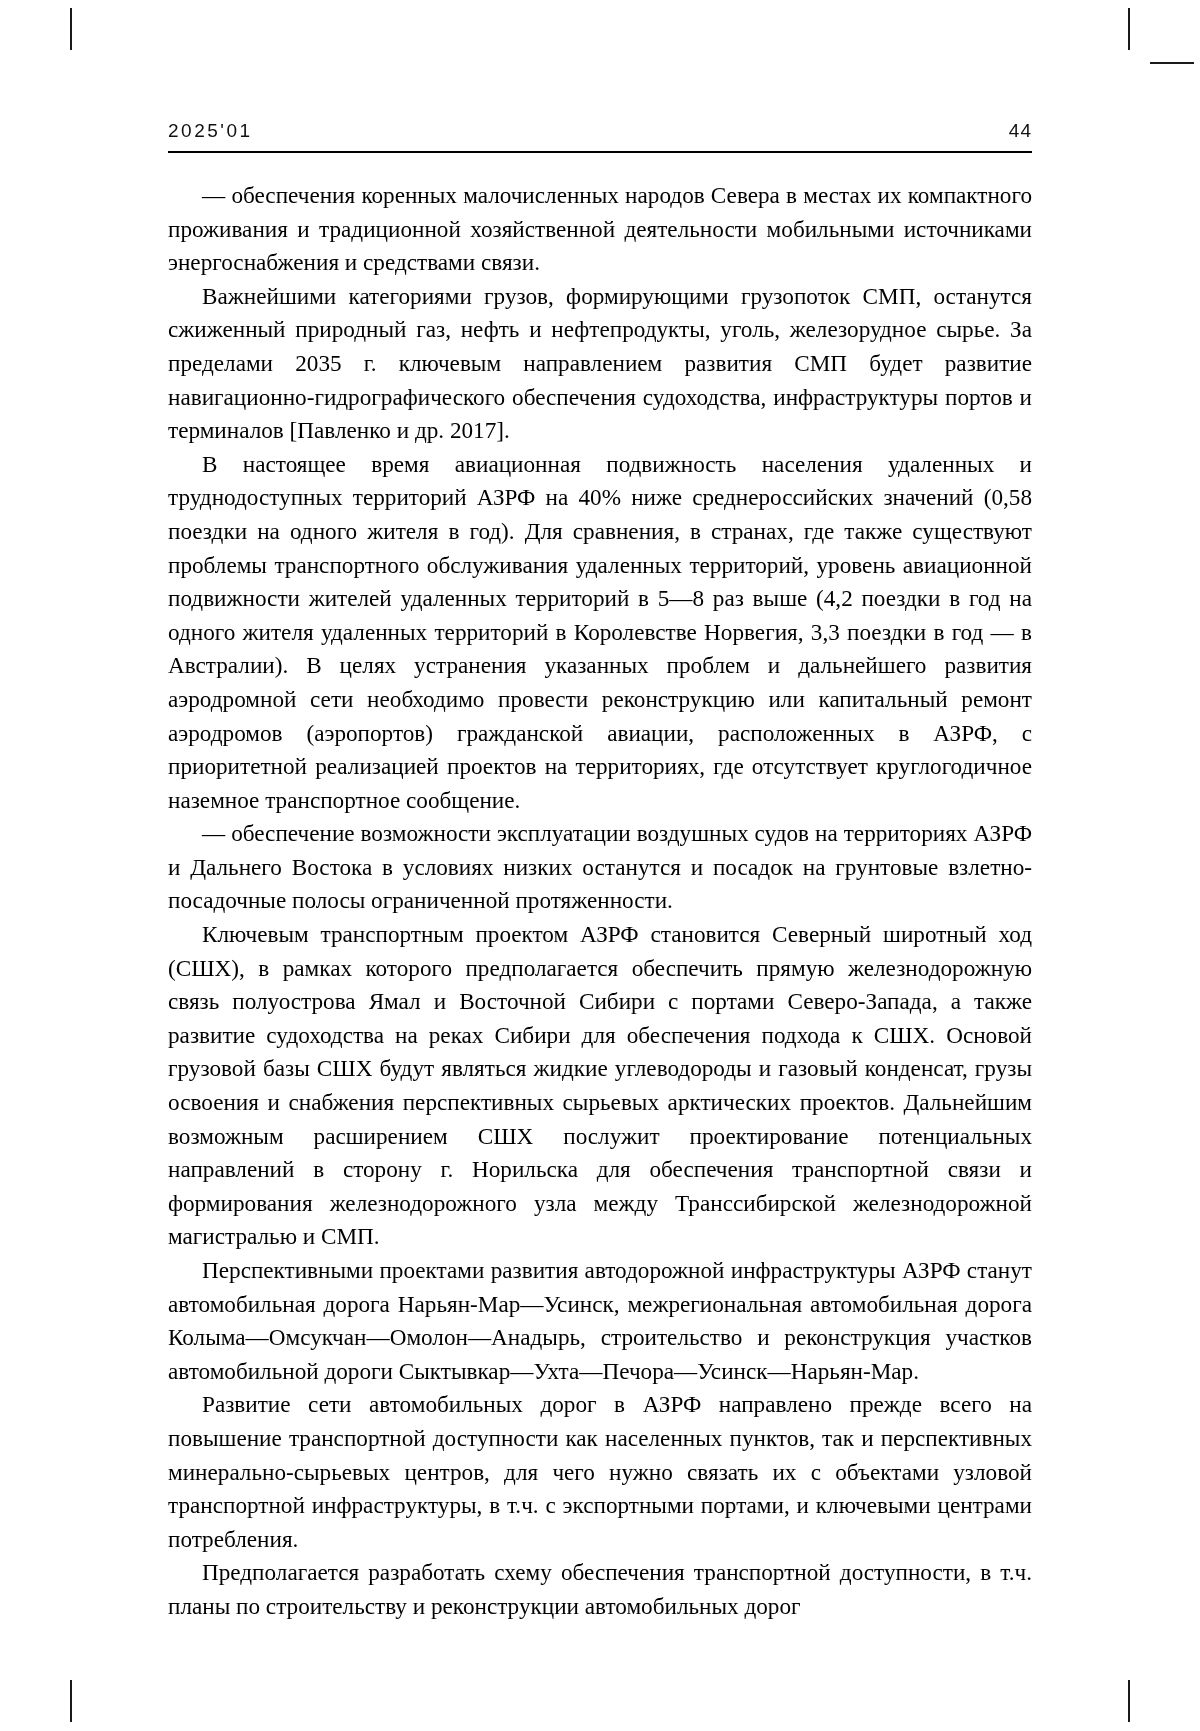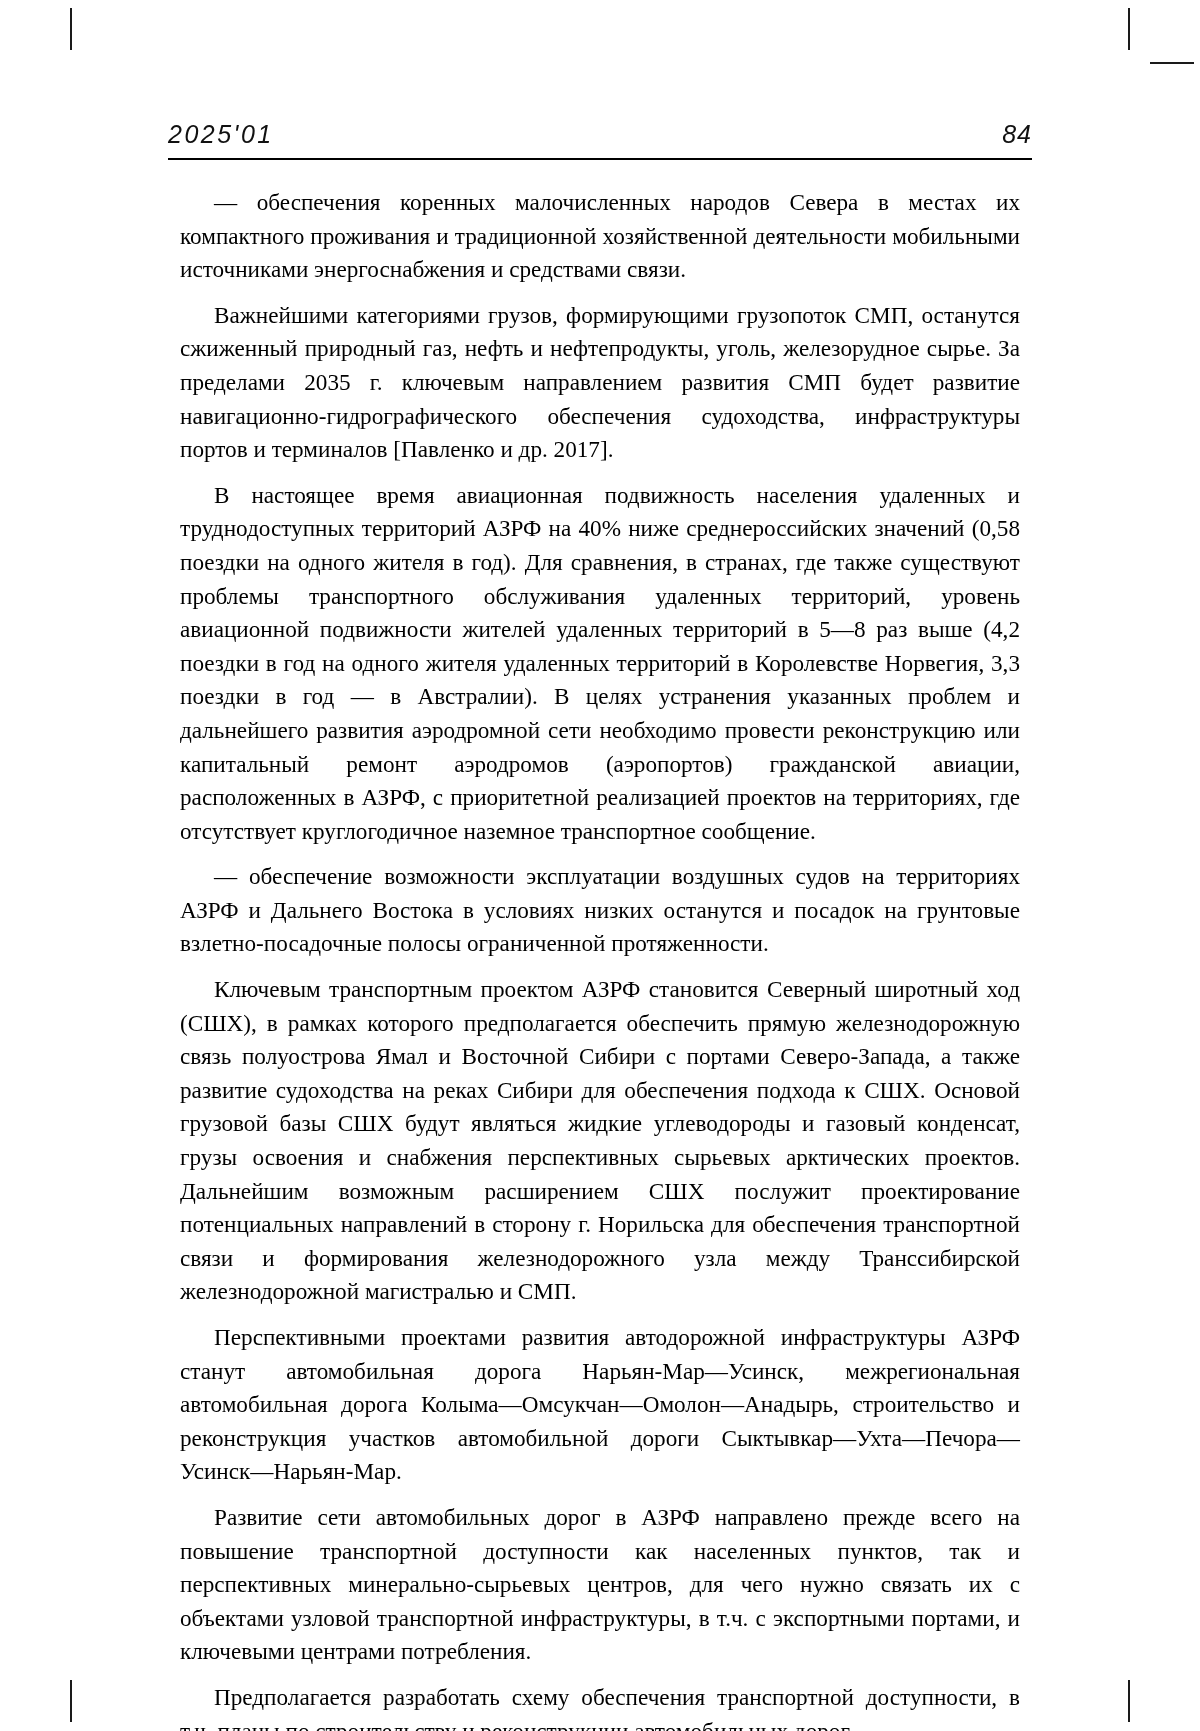--- a/index.html
+++ b/index.html
@@ -40,28 +40,27 @@
     left: 168px;
     top: 120px;
     width: 864px;
   }
 
   .running-head {
     display: flex;
     align-items: flex-start;
     justify-content: space-between;
     font-family: "Liberation Sans", sans-serif;
-    font-size: 25px;
+    font-size: 19px;
     letter-spacing: 2.5px;
     color: #111;
     padding-bottom: 9px;
     border-bottom: 2px solid #000;
     width: 864px;
     box-sizing: border-box;
-    font-style: italic;
   }
   .running-head .rh-left {
     flex: 0 0 auto;
     font-weight: 400;
   }
   .running-head .rh-center {
     flex: 1 1 auto;
     text-align: center;
     letter-spacing: 4px;
     font-weight: 400;
@@ -74,21 +73,21 @@
 
   .body-text {
     margin-top: 26px;
     font-size: 23.2px;
     line-height: 33.6px;
     text-align: justify;
     text-justify: inter-word;
     hyphens: manual;
   }
   .body-text p {
-    margin: 12px;
+    margin: 0;
     text-indent: 34px;
   }
   .body-text p.dash-item {
     text-indent: 34px;
   }
 </style>
 </head>
 <body>
 
 <div class="page">
@@ -96,21 +95,21 @@
   <div class="crop-mark cm-tl-v"></div>
   <div class="crop-mark cm-tr-v"></div>
   <div class="crop-mark cm-tr-h"></div>
   <div class="crop-mark cm-bl-v"></div>
   <div class="crop-mark cm-br-v"></div>
 
   <div class="content">
 
     <div class="running-head">
       <span class="rh-left">2025'01</span>
-      <span class="rh-right">84</span>
+      <span class="rh-right">44</span>
     </div>
 
     <div class="body-text">
       <p>— обеспечения коренных малочисленных народов Севера в местах их компактного проживания и традиционной хозяйственной деятельности мобильными источниками энергоснабжения и средствами связи.</p>
       <p>Важнейшими категориями грузов, формирующими грузопоток СМП, останутся сжиженный природный газ, нефть и нефтепродукты, уголь, железорудное сырье. За пределами 2035 г. ключевым направлением развития СМП будет развитие навигационно-гидрографического обеспечения судоходства, инфраструктуры портов и терминалов [Павленко и др. 2017].</p>
       <p>В настоящее время авиационная подвижность населения удаленных и труднодоступных территорий АЗРФ на 40% ниже среднероссийских значений (0,58 поездки на одного жителя в год). Для сравнения, в странах, где также существуют проблемы транспортного обслуживания удаленных территорий, уровень авиационной подвижности жителей удаленных территорий в 5—8 раз выше (4,2 поездки в год на одного жителя удаленных территорий в Королевстве Норвегия, 3,3 поездки в год — в Австралии). В целях устранения указанных проблем и дальнейшего развития аэродромной сети необходимо провести реконструкцию или капитальный ремонт аэродромов (аэропортов) гражданской авиации, расположенных в АЗРФ, с приоритетной реализацией проектов на территориях, где отсутствует круглогодичное наземное транспортное сообщение.</p>
       <p class="dash-item">— обеспечение возможности эксплуатации воздушных судов на территориях АЗРФ и Дальнего Востока в условиях низких останутся и посадок на грунтовые взлетно-посадочные полосы ограниченной протяженности.</p>
       <p>Ключевым транспортным проектом АЗРФ становится Северный широтный ход (СШХ), в рамках которого предполагается обеспечить прямую железнодорожную связь полуострова Ямал и Восточной Сибири с портами Северо-Запада, а также развитие судоходства на реках Сибири для обеспечения подхода к СШХ. Основой грузовой базы СШХ будут являться жидкие углеводороды и газовый конденсат, грузы освоения и снабжения перспективных сырьевых арктических проектов. Дальнейшим возможным расширением СШХ послужит проектирование потенциальных направлений в сторону г. Норильска для обеспечения транспортной связи и формирования железнодорожного узла между Транссибирской железнодорожной магистралью и СМП.</p>
       <p>Перспективными проектами развития автодорожной инфраструктуры АЗРФ станут автомобильная дорога Нарьян-Мар—Усинск, межрегиональная автомобильная дорога Колыма—Омсукчан—Омолон—Анадырь, строительство и реконструкция участков автомобильной дороги Сыктывкар—Ухта—Печора—Усинск—Нарьян-Мар.</p>
       <p>Развитие сети автомобильных дорог в АЗРФ направлено прежде всего на повышение транспортной доступности как населенных пунктов, так и перспективных минерально-сырьевых центров, для чего нужно связать их с объектами узловой транспортной инфраструктуры, в т.ч. с экспортными портами, и ключевыми центрами потребления.</p>

